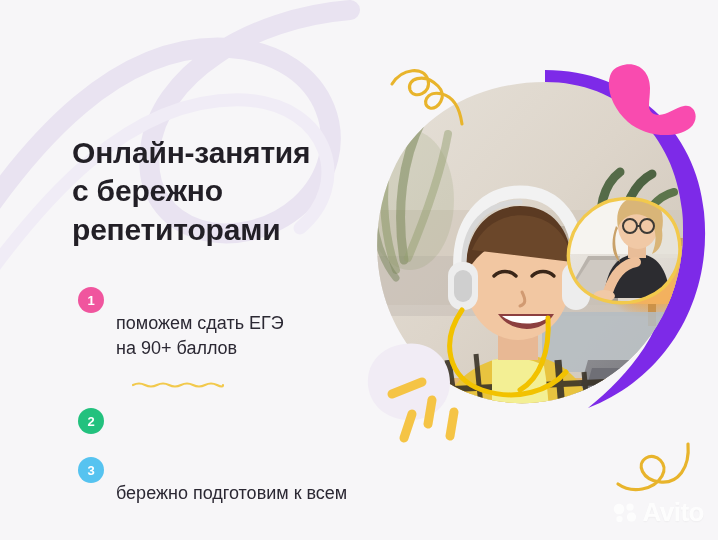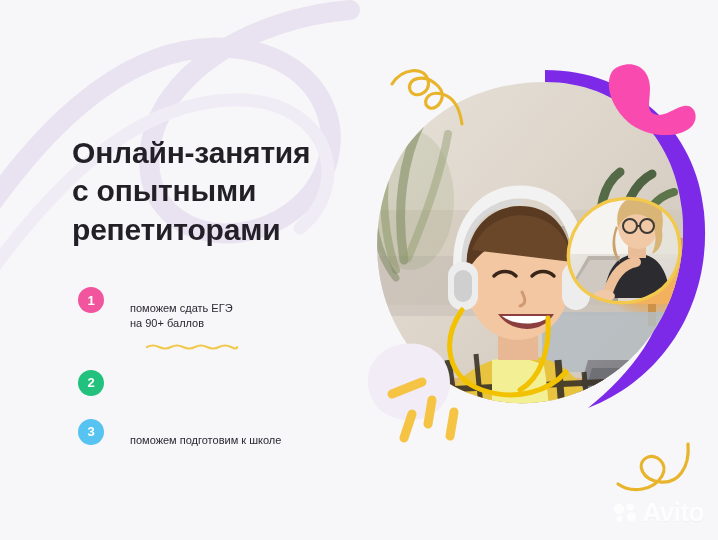--- a/index.html
+++ b/index.html
@@ -59,22 +59,22 @@
     border-radius: 50%;
     color: #ffffff;
     font-size: 13px;
     font-weight: bold;
     display: flex;
     align-items: center;
     justify-content: center;
     margin-top: 1px;
   }
   .benefit-text {
-    margin-left: 26px;
-    font-size: 11px;
+    margin-left: 12px;
+    font-size: 18px;
     line-height: 1.38;
     color: #2b2833;
     white-space: pre-line;
     position: relative;
   }
   .benefit-text.underlined .wave {
     position: absolute;
     left: 16px;
     bottom: -3px;
     width: 92px;
@@ -114,21 +114,21 @@
 
 <div id="canvas">
 
   <svg class="bg-swirl" viewBox="0 0 718 540" xmlns="http://www.w3.org/2000/svg">
     <path d="M -40 250 C 30 140, 120 40, 230 48 C 330 55, 360 150, 300 205
              C 240 258, 140 235, 150 150 C 158 75, 250 18, 350 10" fill="none" stroke="#e9e3f1" stroke-width="20" stroke-linecap="round"></path>
     <path d="M -30 300 C 40 200, 130 95, 245 100 C 330 105, 352 185, 300 228" fill="none" stroke="#f0ecf6" stroke-width="13" stroke-linecap="round"></path>
   </svg>
 
   <div class="headline">Онлайн-занятия
-с опытными
+с бережно
 репетиторами</div>
 
   <div class="benefits">
 
     <div class="benefit-row">
       <div class="bullet" style="background:#f0559e">1</div>
       <div class="benefit-text underlined">
         <span>поможем сдать ЕГЭ
 на 90+ баллов</span>
         <svg class="wave" viewBox="0 0 92 7" xmlns="http://www.w3.org/2000/svg" preserveAspectRatio="none">
@@ -137,21 +137,21 @@
       </div>
     </div>
 
     <div class="benefit-row">
       <div class="bullet" style="background:#23c17e">2</div>
     </div>
 
     <div class="benefit-row">
       <div class="bullet" style="background:#56c3f0">3</div>
       <div class="benefit-text">
-        <span>поможем подготовим к школе</span>
+        <span>бережно подготовим к всем</span>
       </div>
     </div>
 
   </div>
 
   <div class="photo-stage">
     <svg width="366" height="400" viewBox="0 0 366 400" xmlns="http://www.w3.org/2000/svg">
       <defs>
 
         <clipPath id="blobClip">

